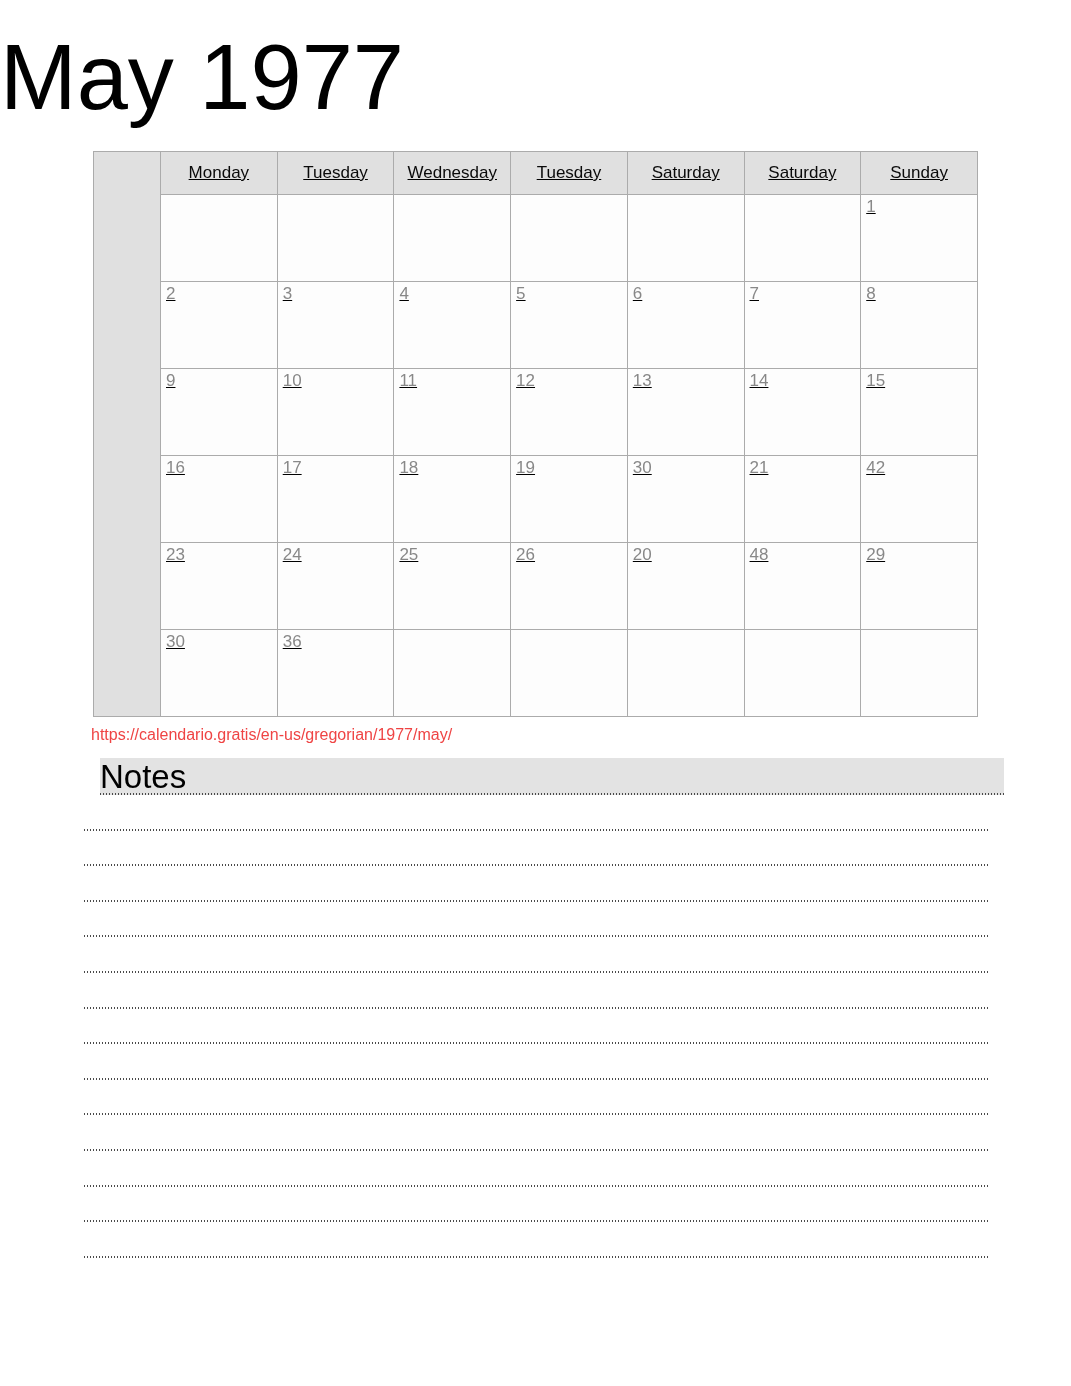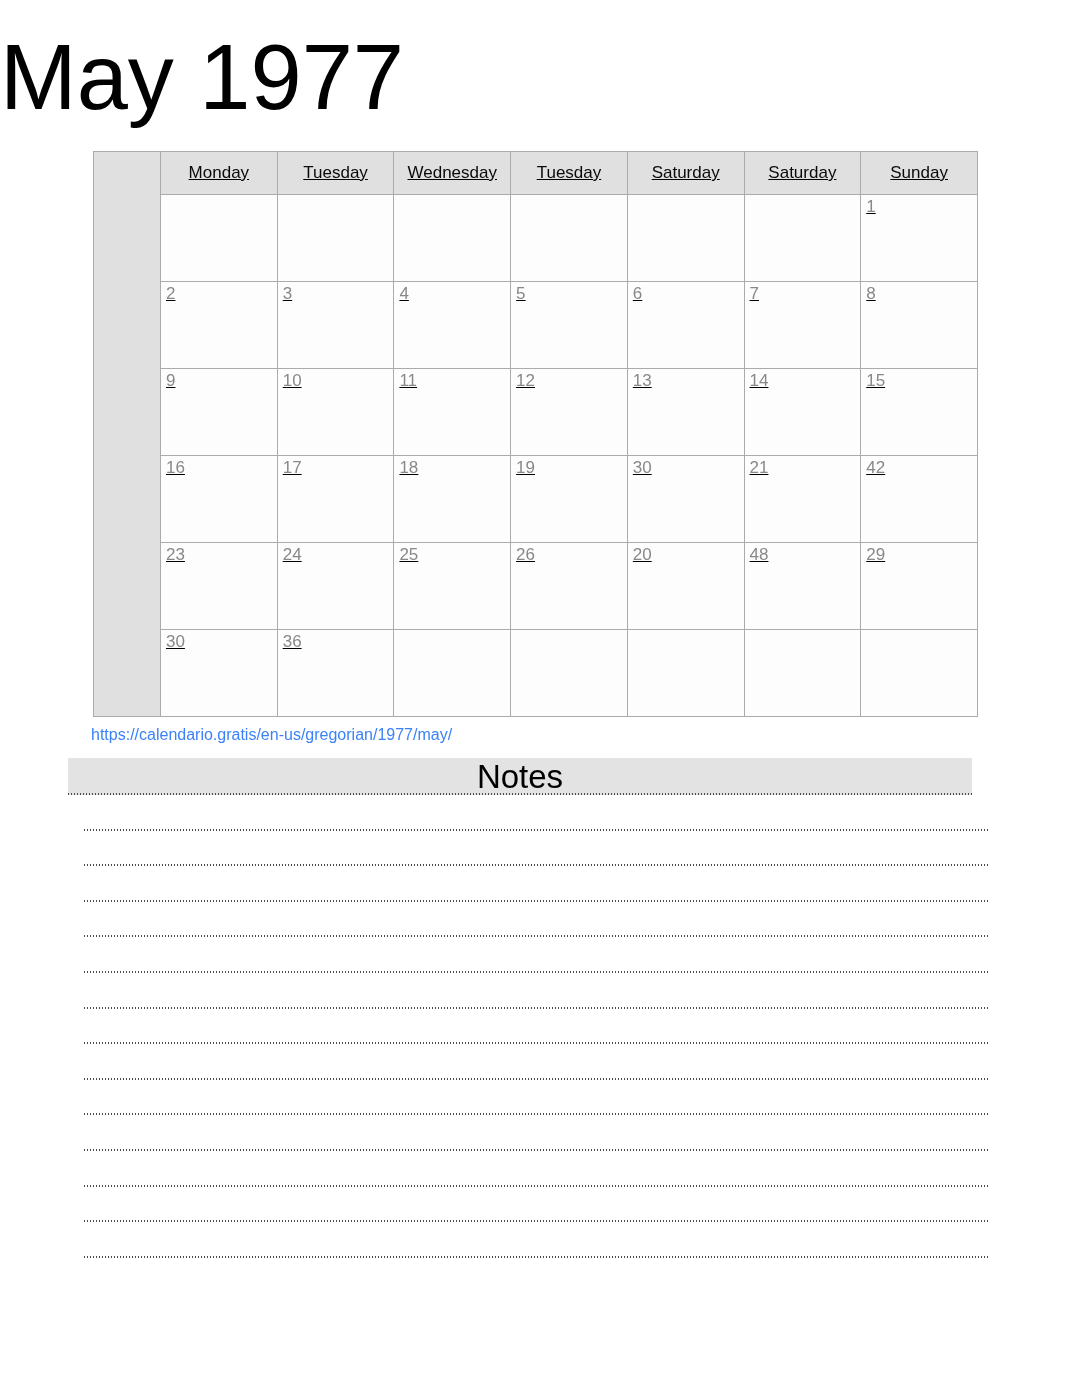--- a/index.html
+++ b/index.html
@@ -57,28 +57,28 @@
     vertical-align: top;
     text-align: left;
     font-size: 17px;
     color: var(--date-color, #888888);
     padding: 2px 0 0 5px;
   }
   
   .source-url {
     margin: 9px 0 0 91px;
     font-size: 16px;
-    color: #3b82f6;
+    color: #ef4444;
   }
   
   .notes-banner {
-    margin: 14px 0 0 68px;
+    margin: 14px 0 0 100px;
     width: 904px;
     height: 37px;
-    text-align: center;
+    text-align: left;
     background:
       repeating-linear-gradient(90deg, var(--tick-color, #4a4a4a) 0 1px, transparent 1px 3px) left bottom / 100% 2px no-repeat,
       var(--banner-bg, #e3e3e3);
   }
   .notes-banner .notes-title {
     font-size: 33px;
     line-height: 37px;
     color: #000000;
     font-weight: 400;
   }

